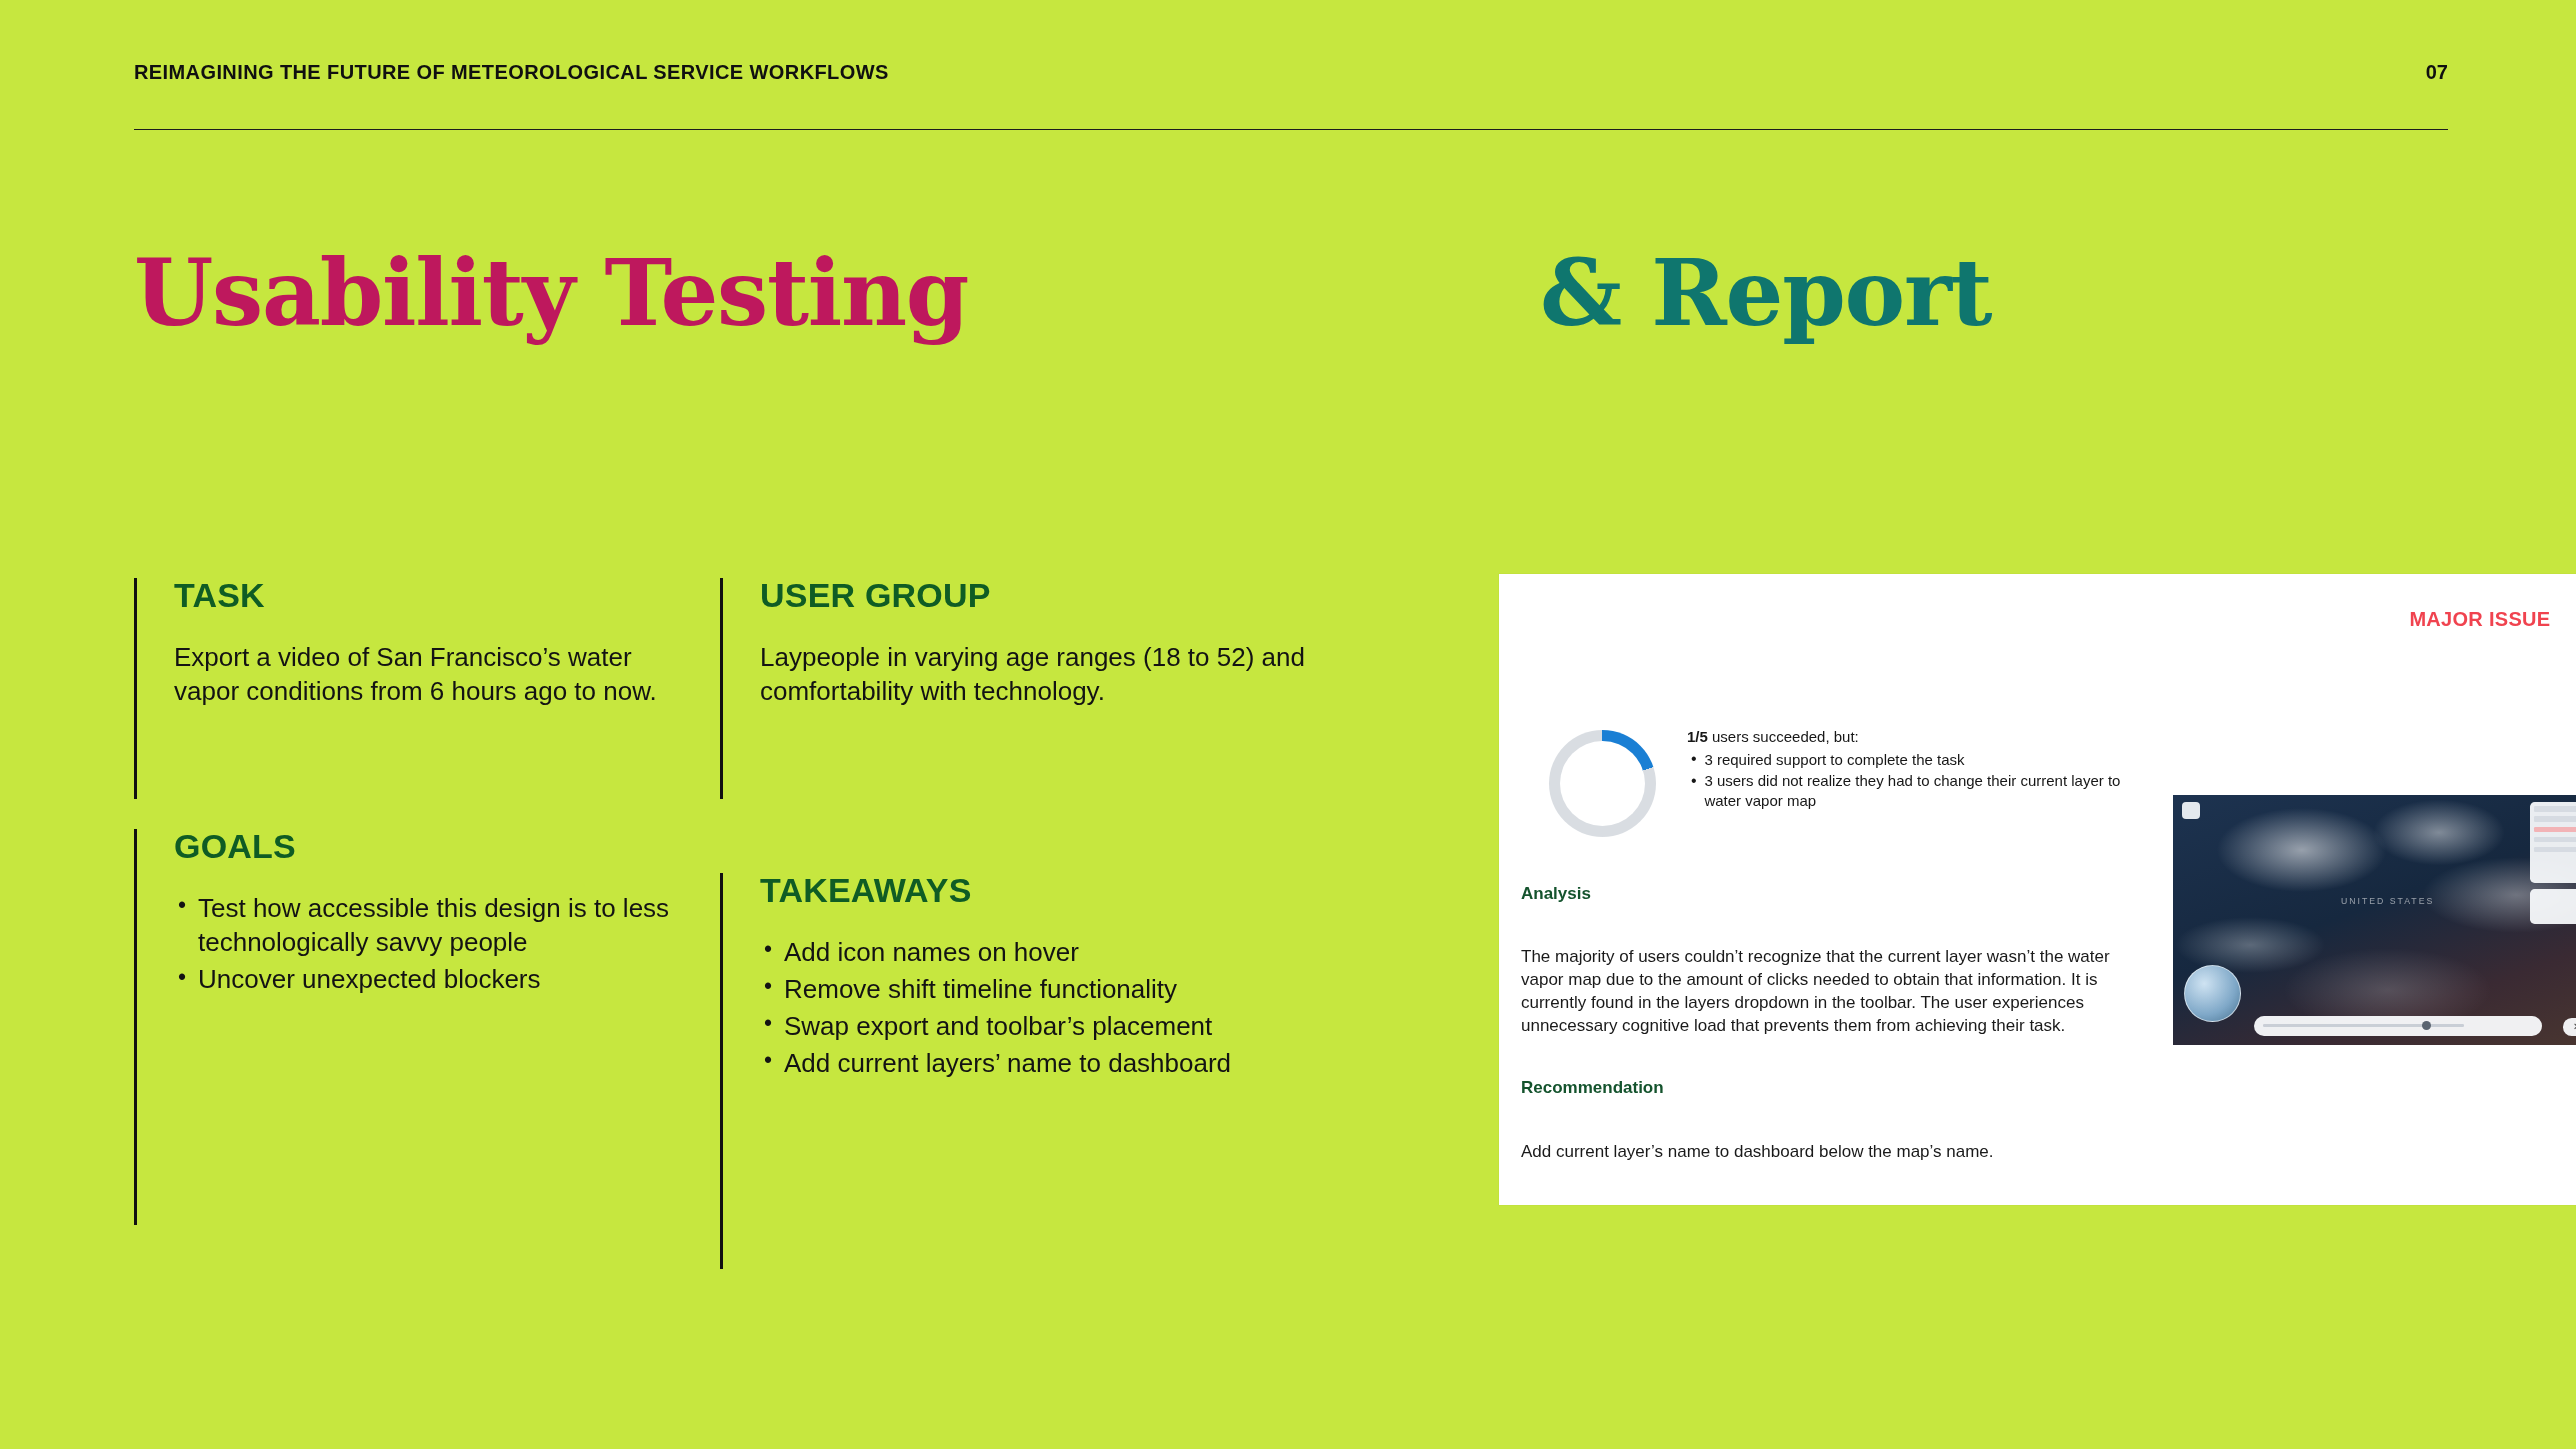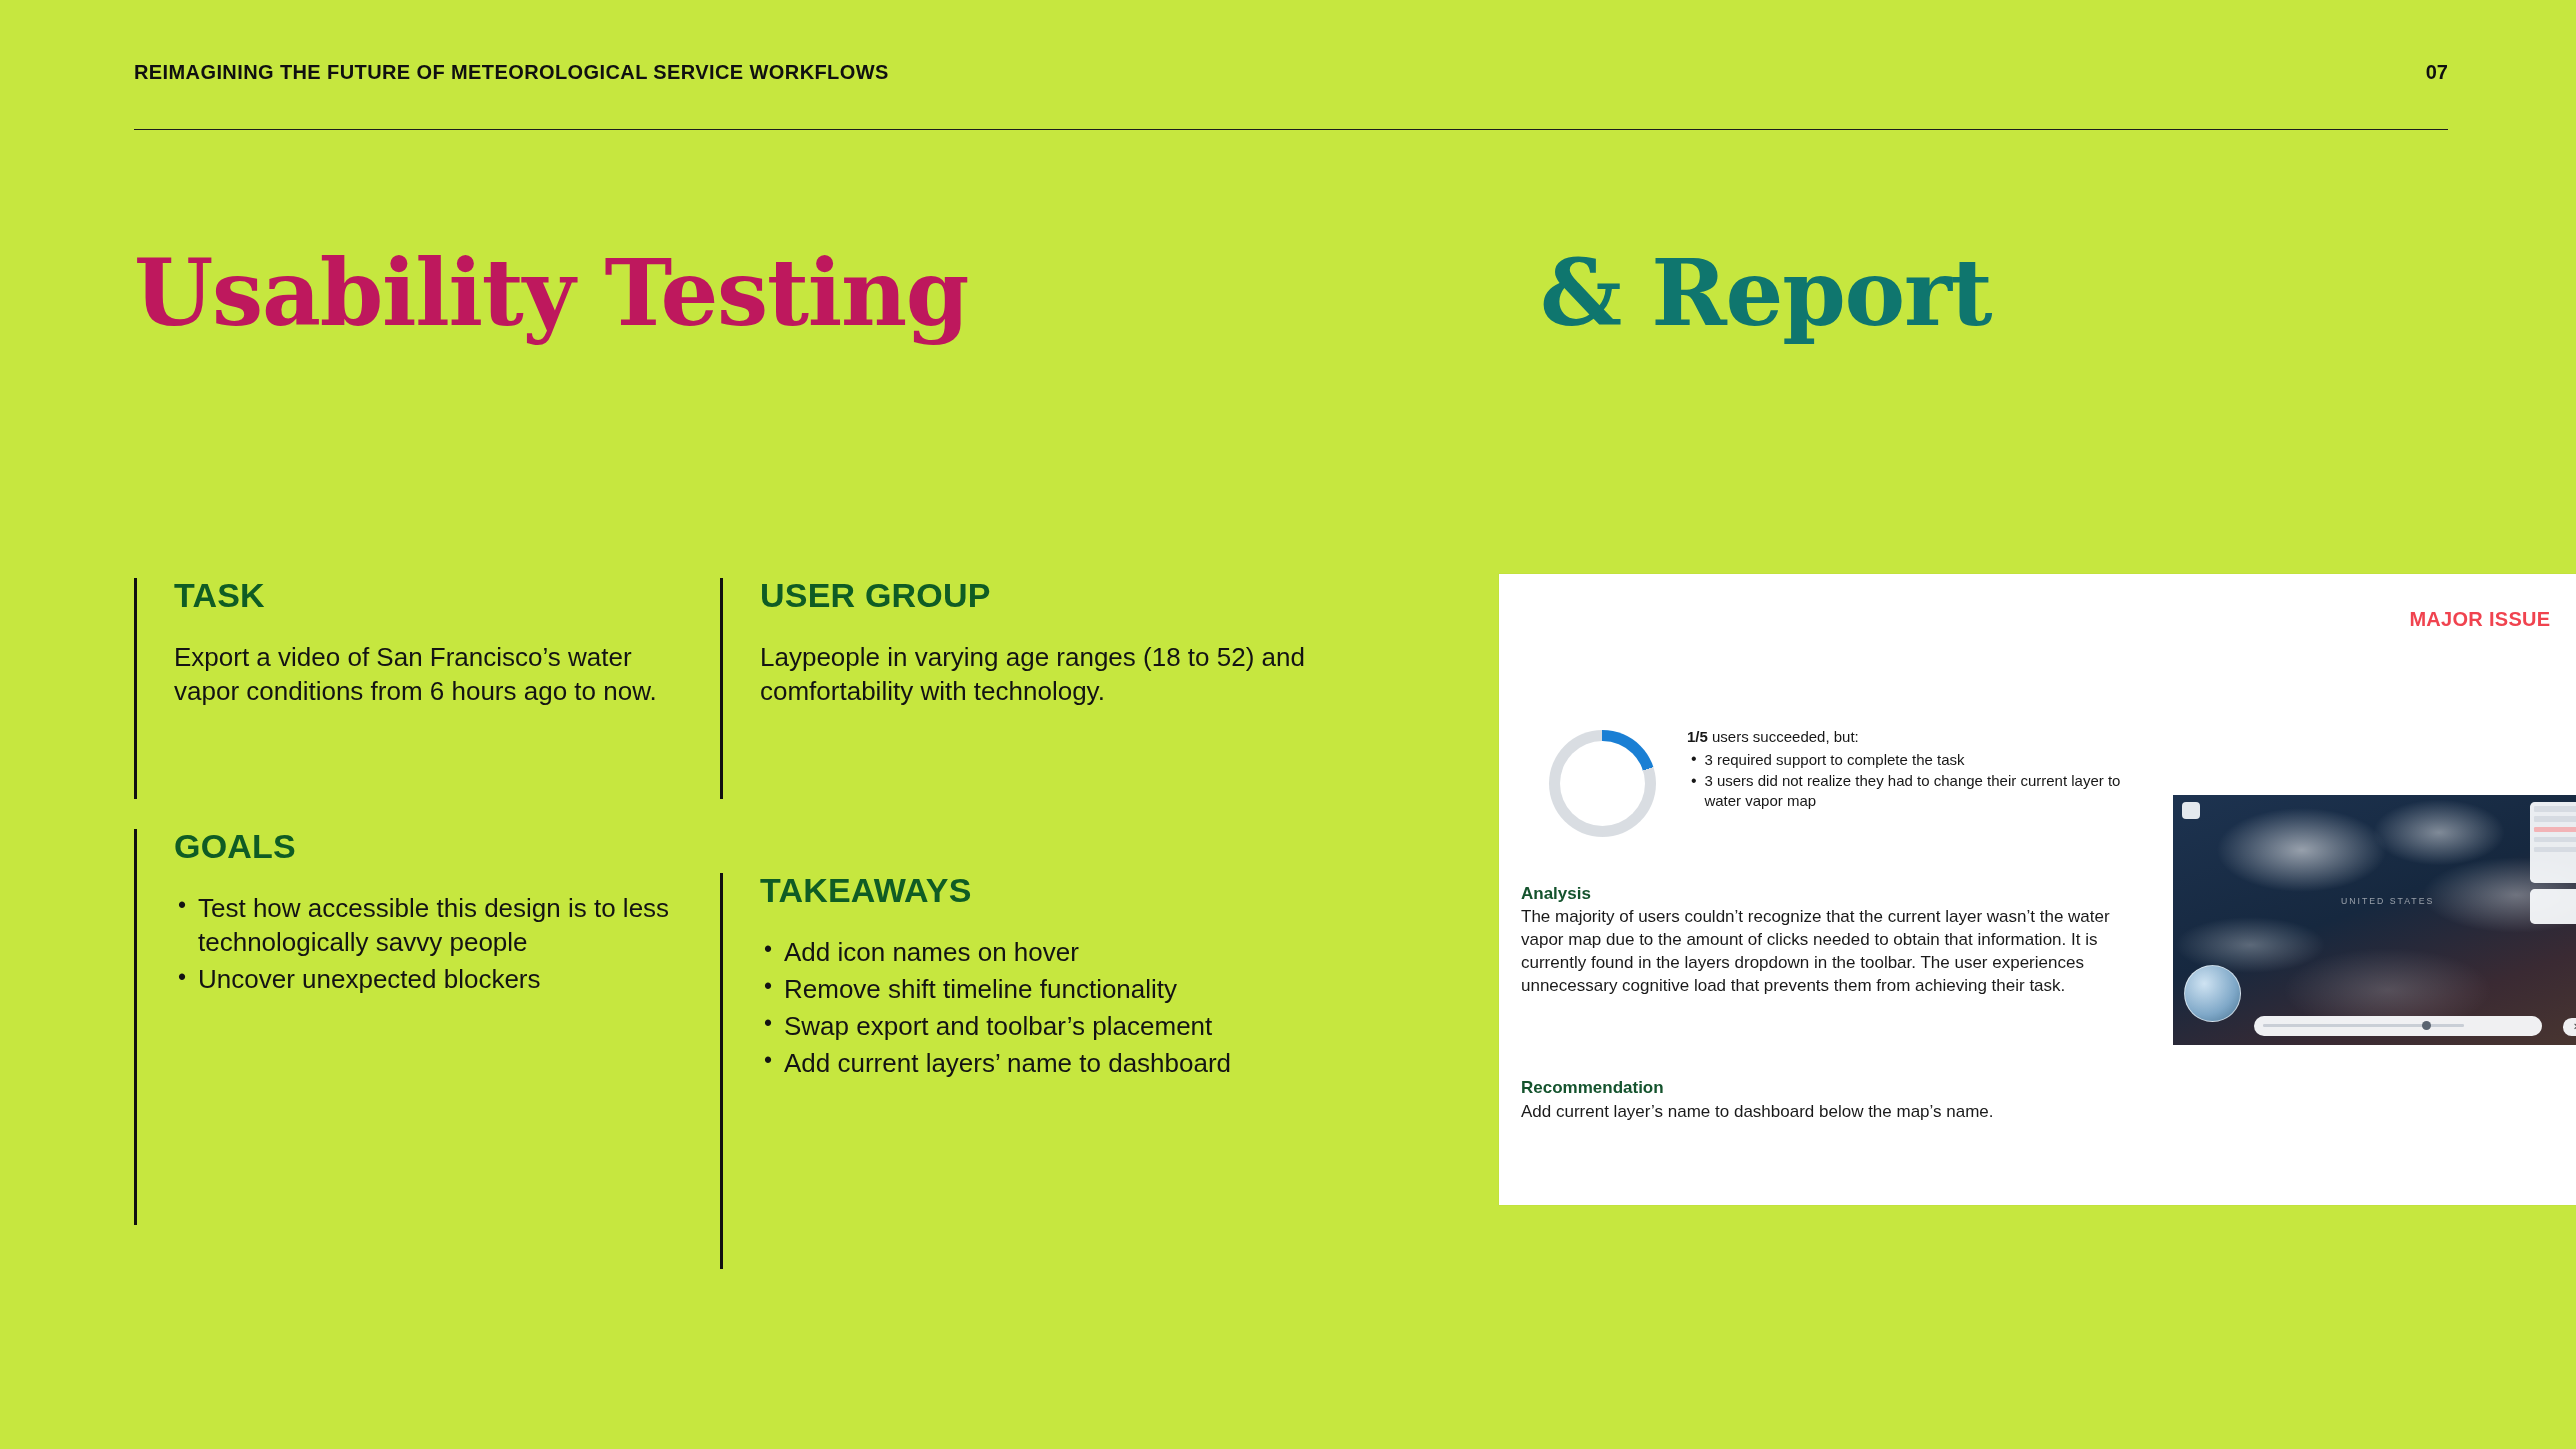--- a/index.html
+++ b/index.html
@@ -207,20 +207,21 @@
     font-weight: bold;
     color: #14532d;
   }
   .sect-body {
     position: absolute;
     left: 22px;
     width: 631px;
     font-size: 17px;
     color: #1a1a1a;
     line-height: 1.35;
+    margin-top: 40px;
   }
   .an-title { top: 310px; }
   .an-body  { top: 332px; }
   .rec-title{ top: 504px; }
   .rec-body { top: 527px; }
 
   
   .shot {
     position: absolute;
     left: 674px;

